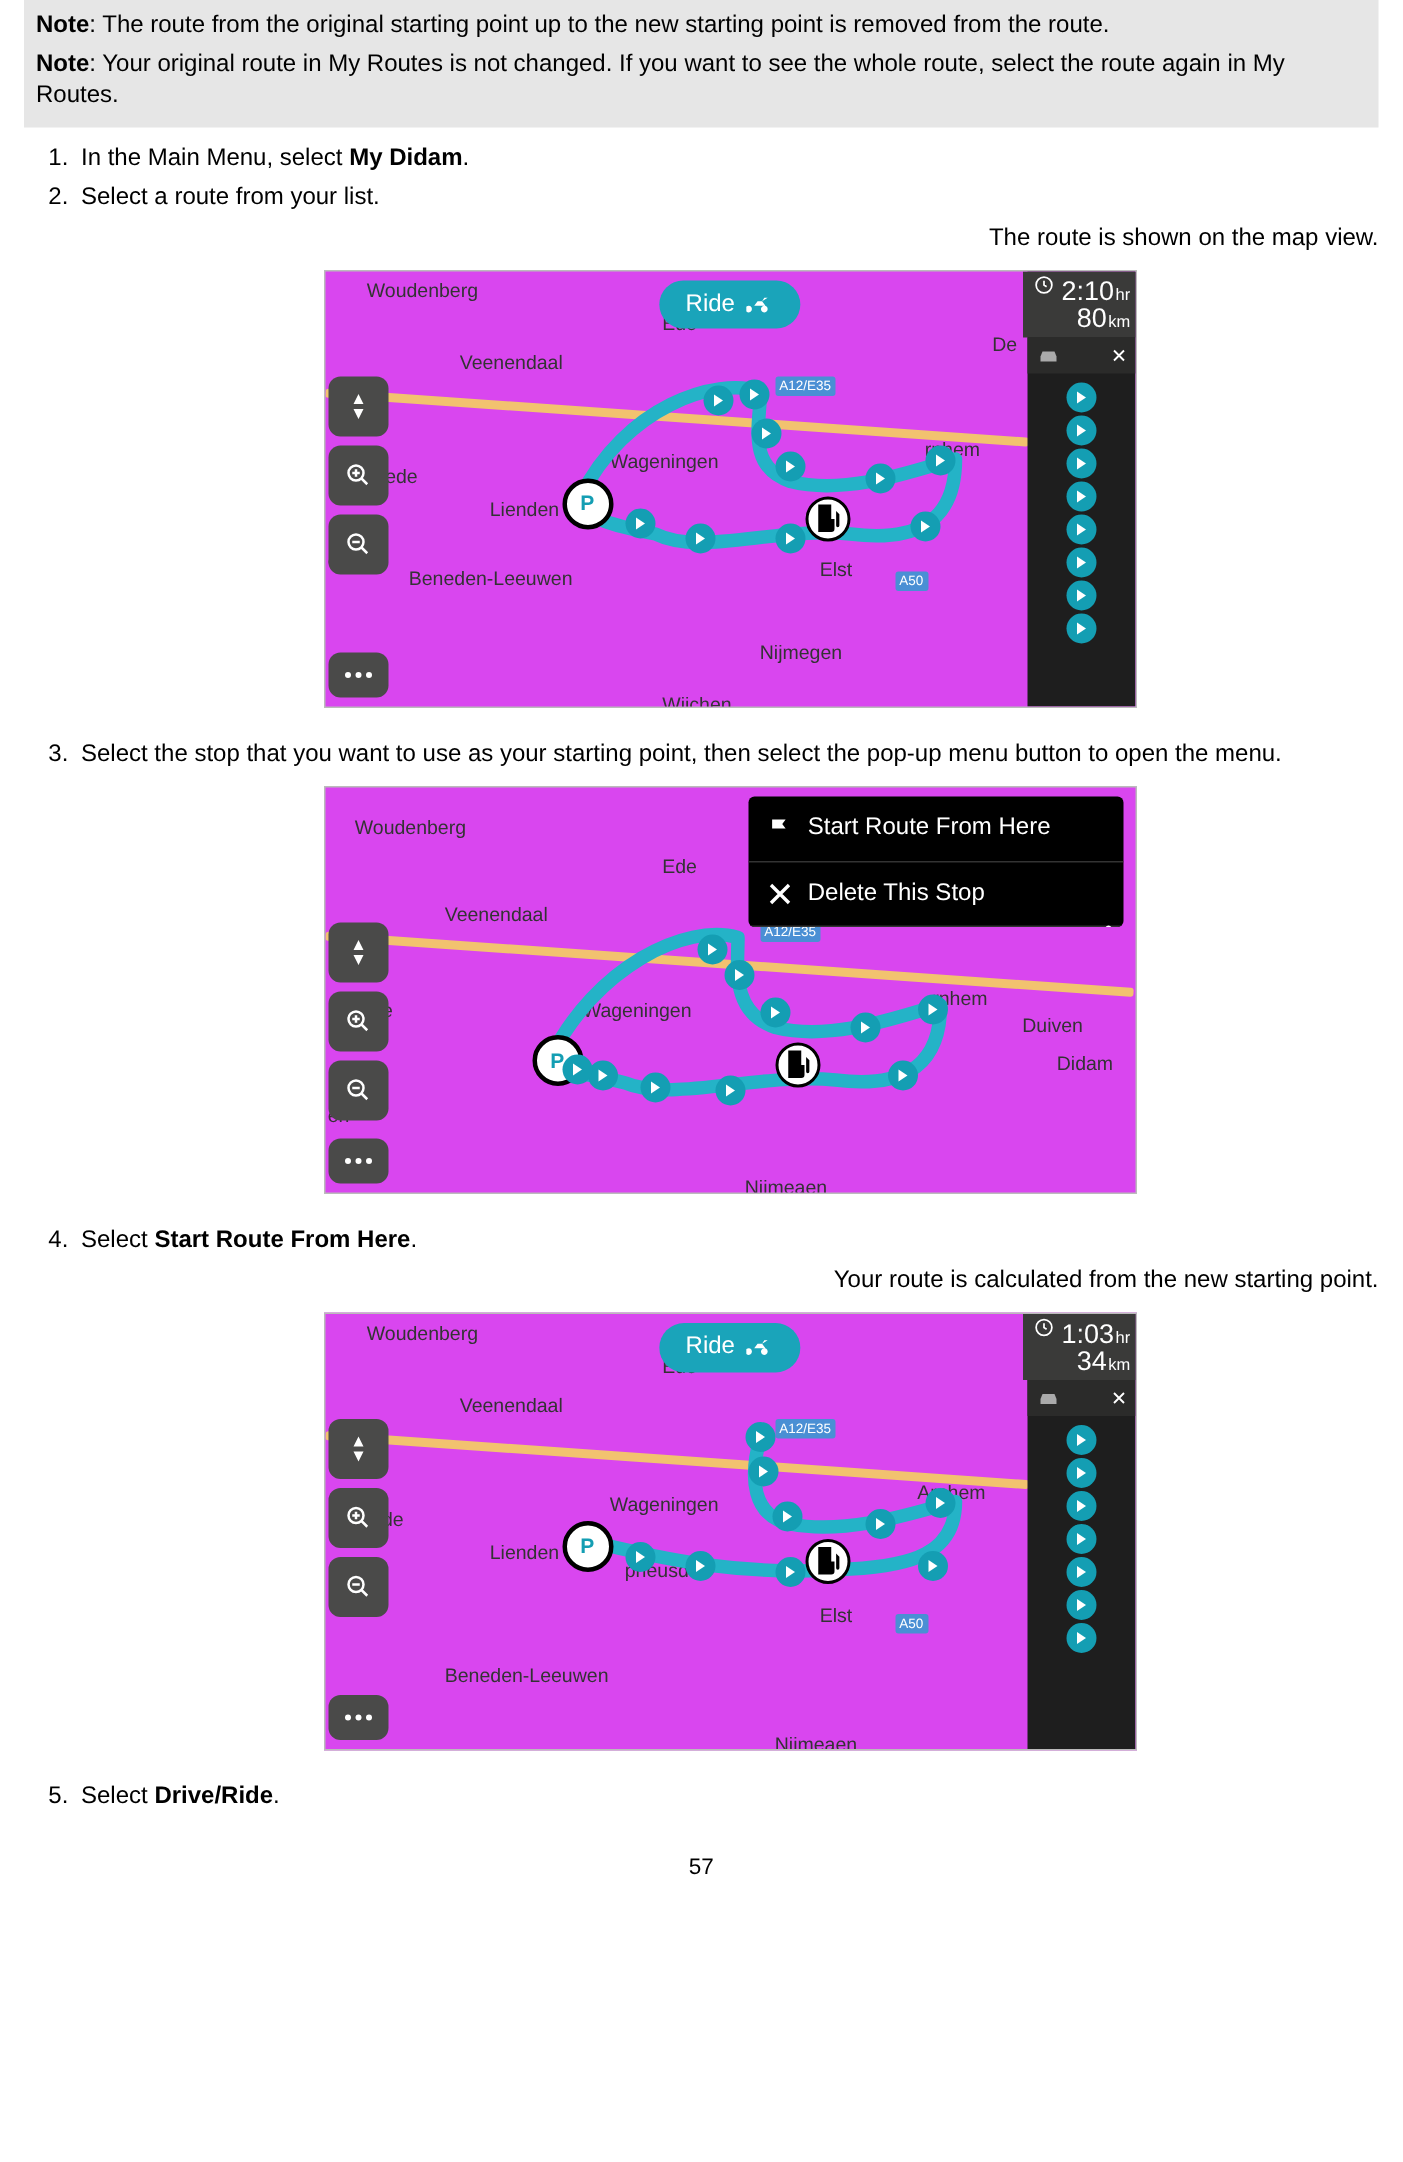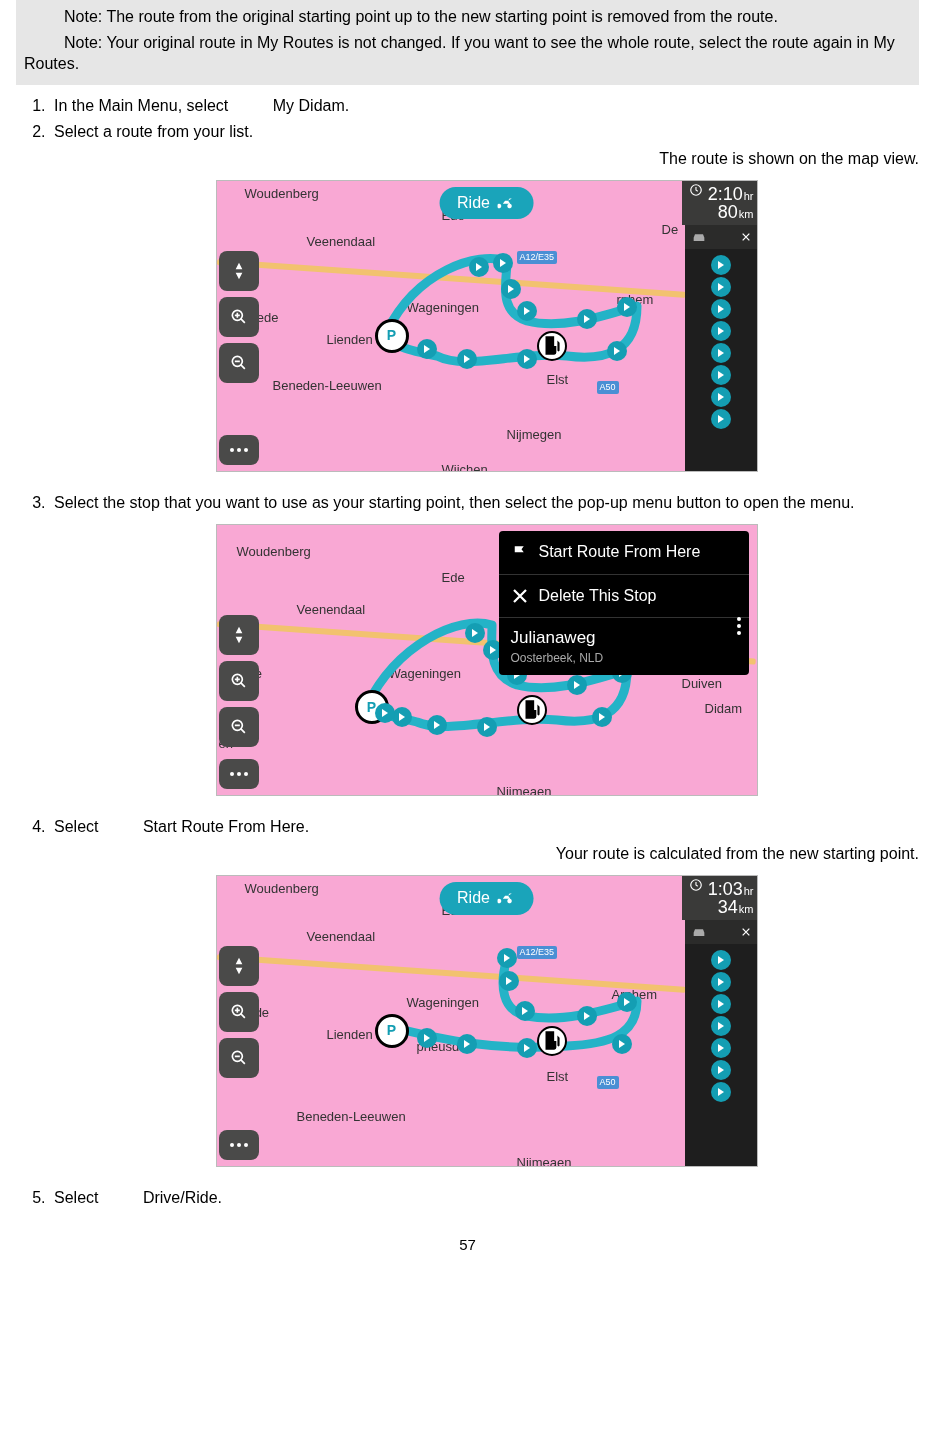--- a/index.html
+++ b/index.html
@@ -18,21 +18,21 @@
   }
   .note-box {
     background: #e6e6e6;
     padding: 6px 8px 6px 8px;
     margin: 0 0 6px 0;
     line-height: 1.35;
   }
   .note-box p {
     margin: 0 0 4px 0;
   }
-  .bold { font-weight: normal; margin-left: 40px; }
+  .bold { font-weight: bold; }
   ol.steps {
     margin: 8px 0 0 0;
     padding: 0 0 0 34px;
     list-style: decimal;
   }
   ol.steps > li {
     padding: 2px 0 2px 4px;
     line-height: 1.4;
   }
   .sub {
@@ -41,21 +41,21 @@
   }
   .figure {
     display: flex;
     justify-content: center;
     margin: 10px 0 16px 0;
   }
   .nav-shot {
     width: 540px;
     height: 290px;
     position: relative;
-    background: #f9a8d4;
+    background: #d946ef;
     border: 1px solid #bbb;
     overflow: hidden;
   }
   .nav-shot.small { height: 270px; }
   .road {
     position: absolute;
     background: rgba(180,180,180,0.45);
     height: 2px;
   }
   .road.hwy { background:#f2c26f; height:6px; border-radius:2px; }
@@ -475,24 +475,20 @@
                   <path fill="#fff" d="M5 3v18M5 3h12l-3 4 3 4H5"></path>
                 </svg>
               <span>Start Route From Here</span>
             </div>
             <div class="popup-item">
               <svg viewBox="0 0 24 24">
                   <path stroke="#fff" stroke-width="3" d="M4 4l16 16M20 4L4 20"></path>
                 </svg>
               <span>Delete This Stop</span>
             </div>
-            <div class="popup-title">
-              <div class="t1">Julianaweg</div>
-              <div class="t2">Oosterbeek, NLD</div>
-            </div>
             <div class="popup-dots">
                 <span></span>
                 <span></span>
                 <span></span>
               </div>
           </div>
         </div>
       </div>
     </li>
 

